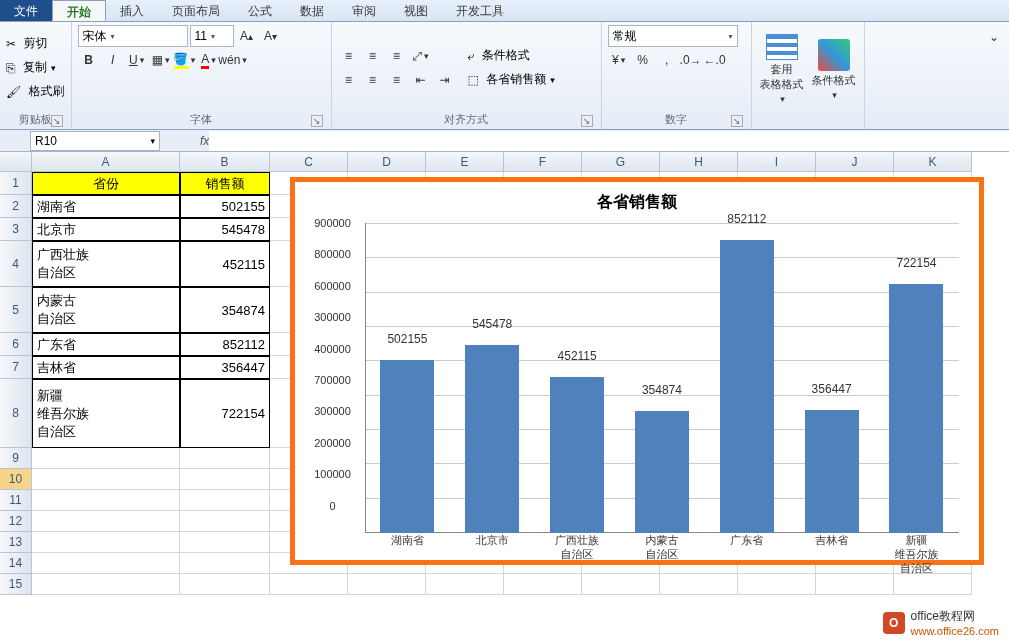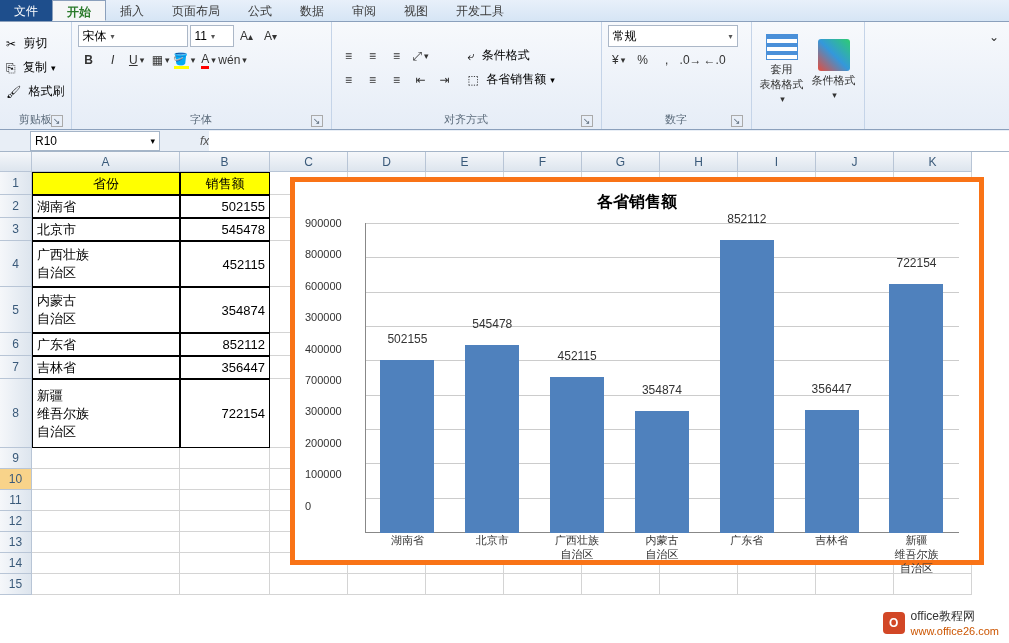--- a/index.html
+++ b/index.html
@@ -55,21 +55,21 @@
     
     .col-A { width: 148px; }
     .col-B { width: 90px; }
     .col-C, .col-D, .col-E, .col-F, .col-G, .col-H, .col-I, .col-J, .col-K { width: 78px; }
     
     
     .chart-box { position: absolute; left: 290px; top: 5px; width: 694px; height: 388px; background: #fff; border: 5px solid #f97316; }
     .chart-title { text-align: center; font-weight: bold; font-size: 16px; padding: 10px 0; }
     .chart-plot { position: relative; height: 340px; margin: 0 20px 0 70px; }
     .y-axis { position: absolute; left: -60px; top: 0; bottom: 30px; width: 55px; }
-    .y-tick { position: absolute; right: 0; font-size: 11px; transform: translateY(-50%); color: #333; width: 100%; text-align: left; }
+    .y-tick { position: absolute; right: 0; font-size: 11px; transform: translateY(-50%); color: #333; width: 100%; text-align: center; }
     .gridlines { position: absolute; left: 0; right: 0; top: 0; bottom: 30px; border-left: 1px solid #888; border-bottom: 1px solid #888; }
     .gridline { position: absolute; left: 0; right: 0; border-top: 1px solid #ccc; }
     .bars { position: absolute; left: 0; right: 0; bottom: 30px; top: 0; display: flex; justify-content: space-around; align-items: flex-end; }
     .bar-wrap { display: flex; flex-direction: column; align-items: center; width: 60px; position: relative; height: 100%; justify-content: flex-end; }
     .bar { width: 54px; background: #4f81bd; }
     .bar-label { position: absolute; font-size: 12px; color: #333; transform: translateY(-100%); margin-top: -4px; }
     .x-labels { position: absolute; left: 0; right: 0; bottom: 0; height: 30px; display: flex; justify-content: space-around; }
     .x-label { width: 60px; text-align: center; font-size: 11px; color: #333; line-height: 14px; }
     
     

